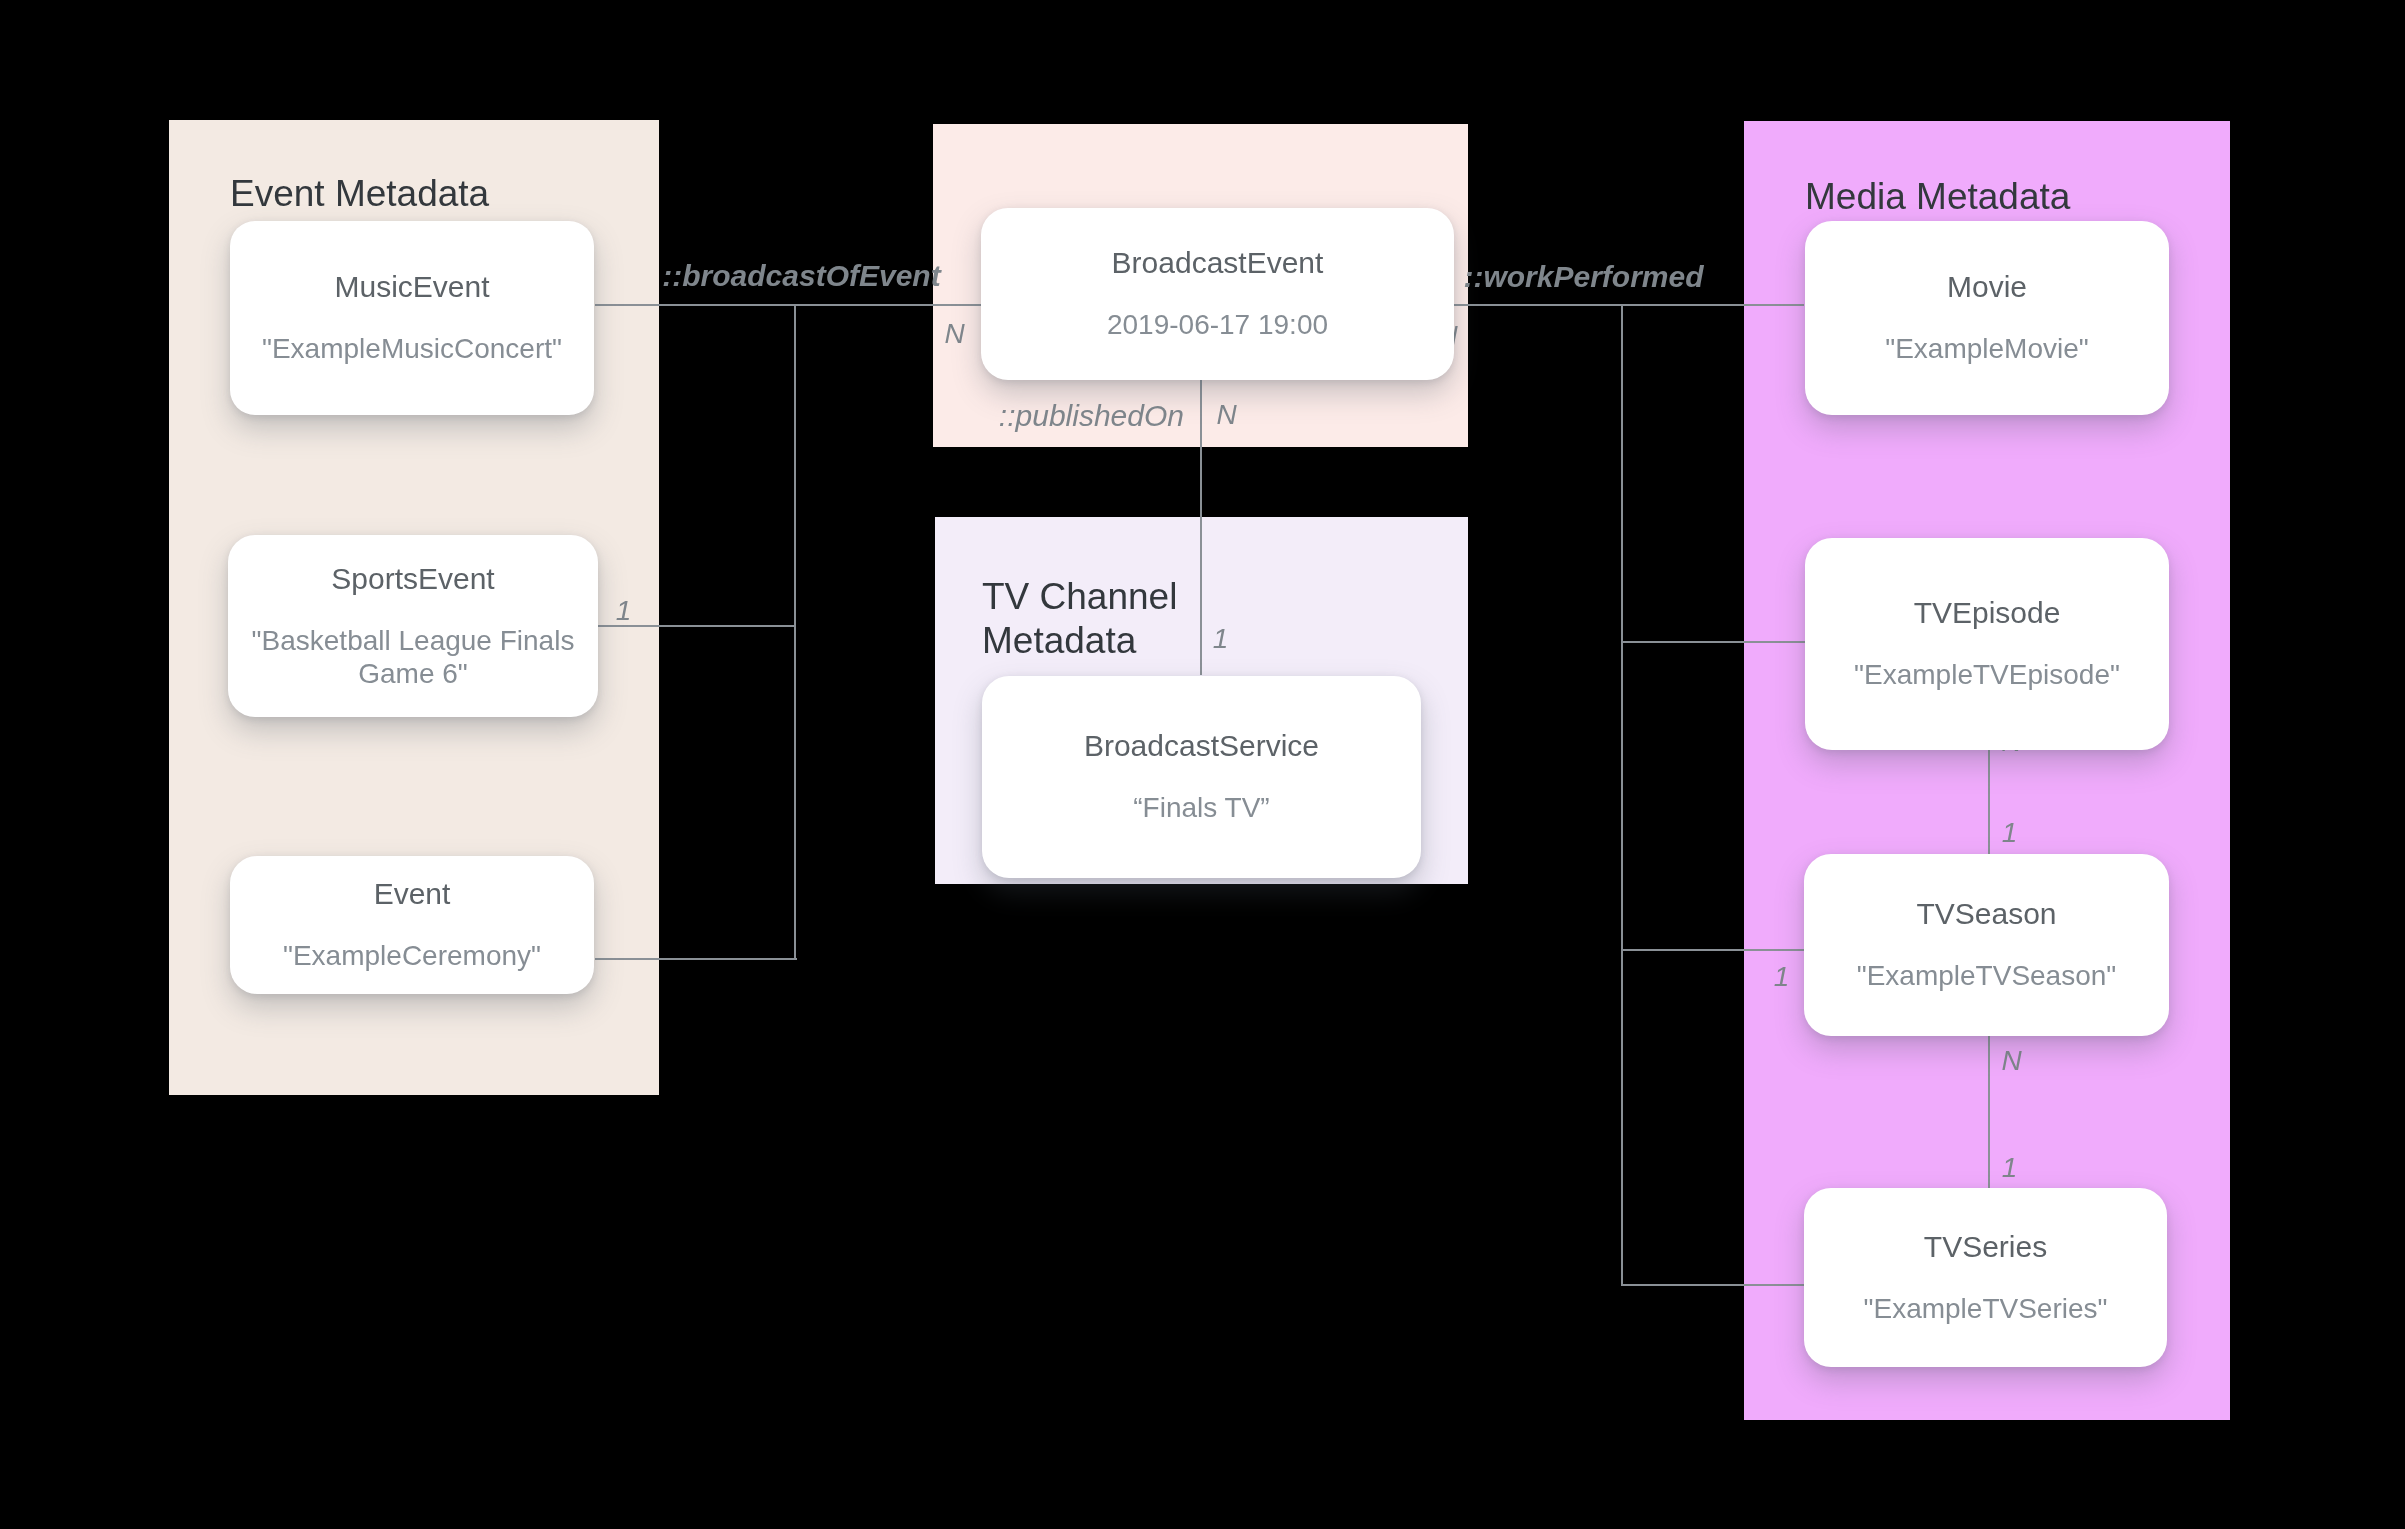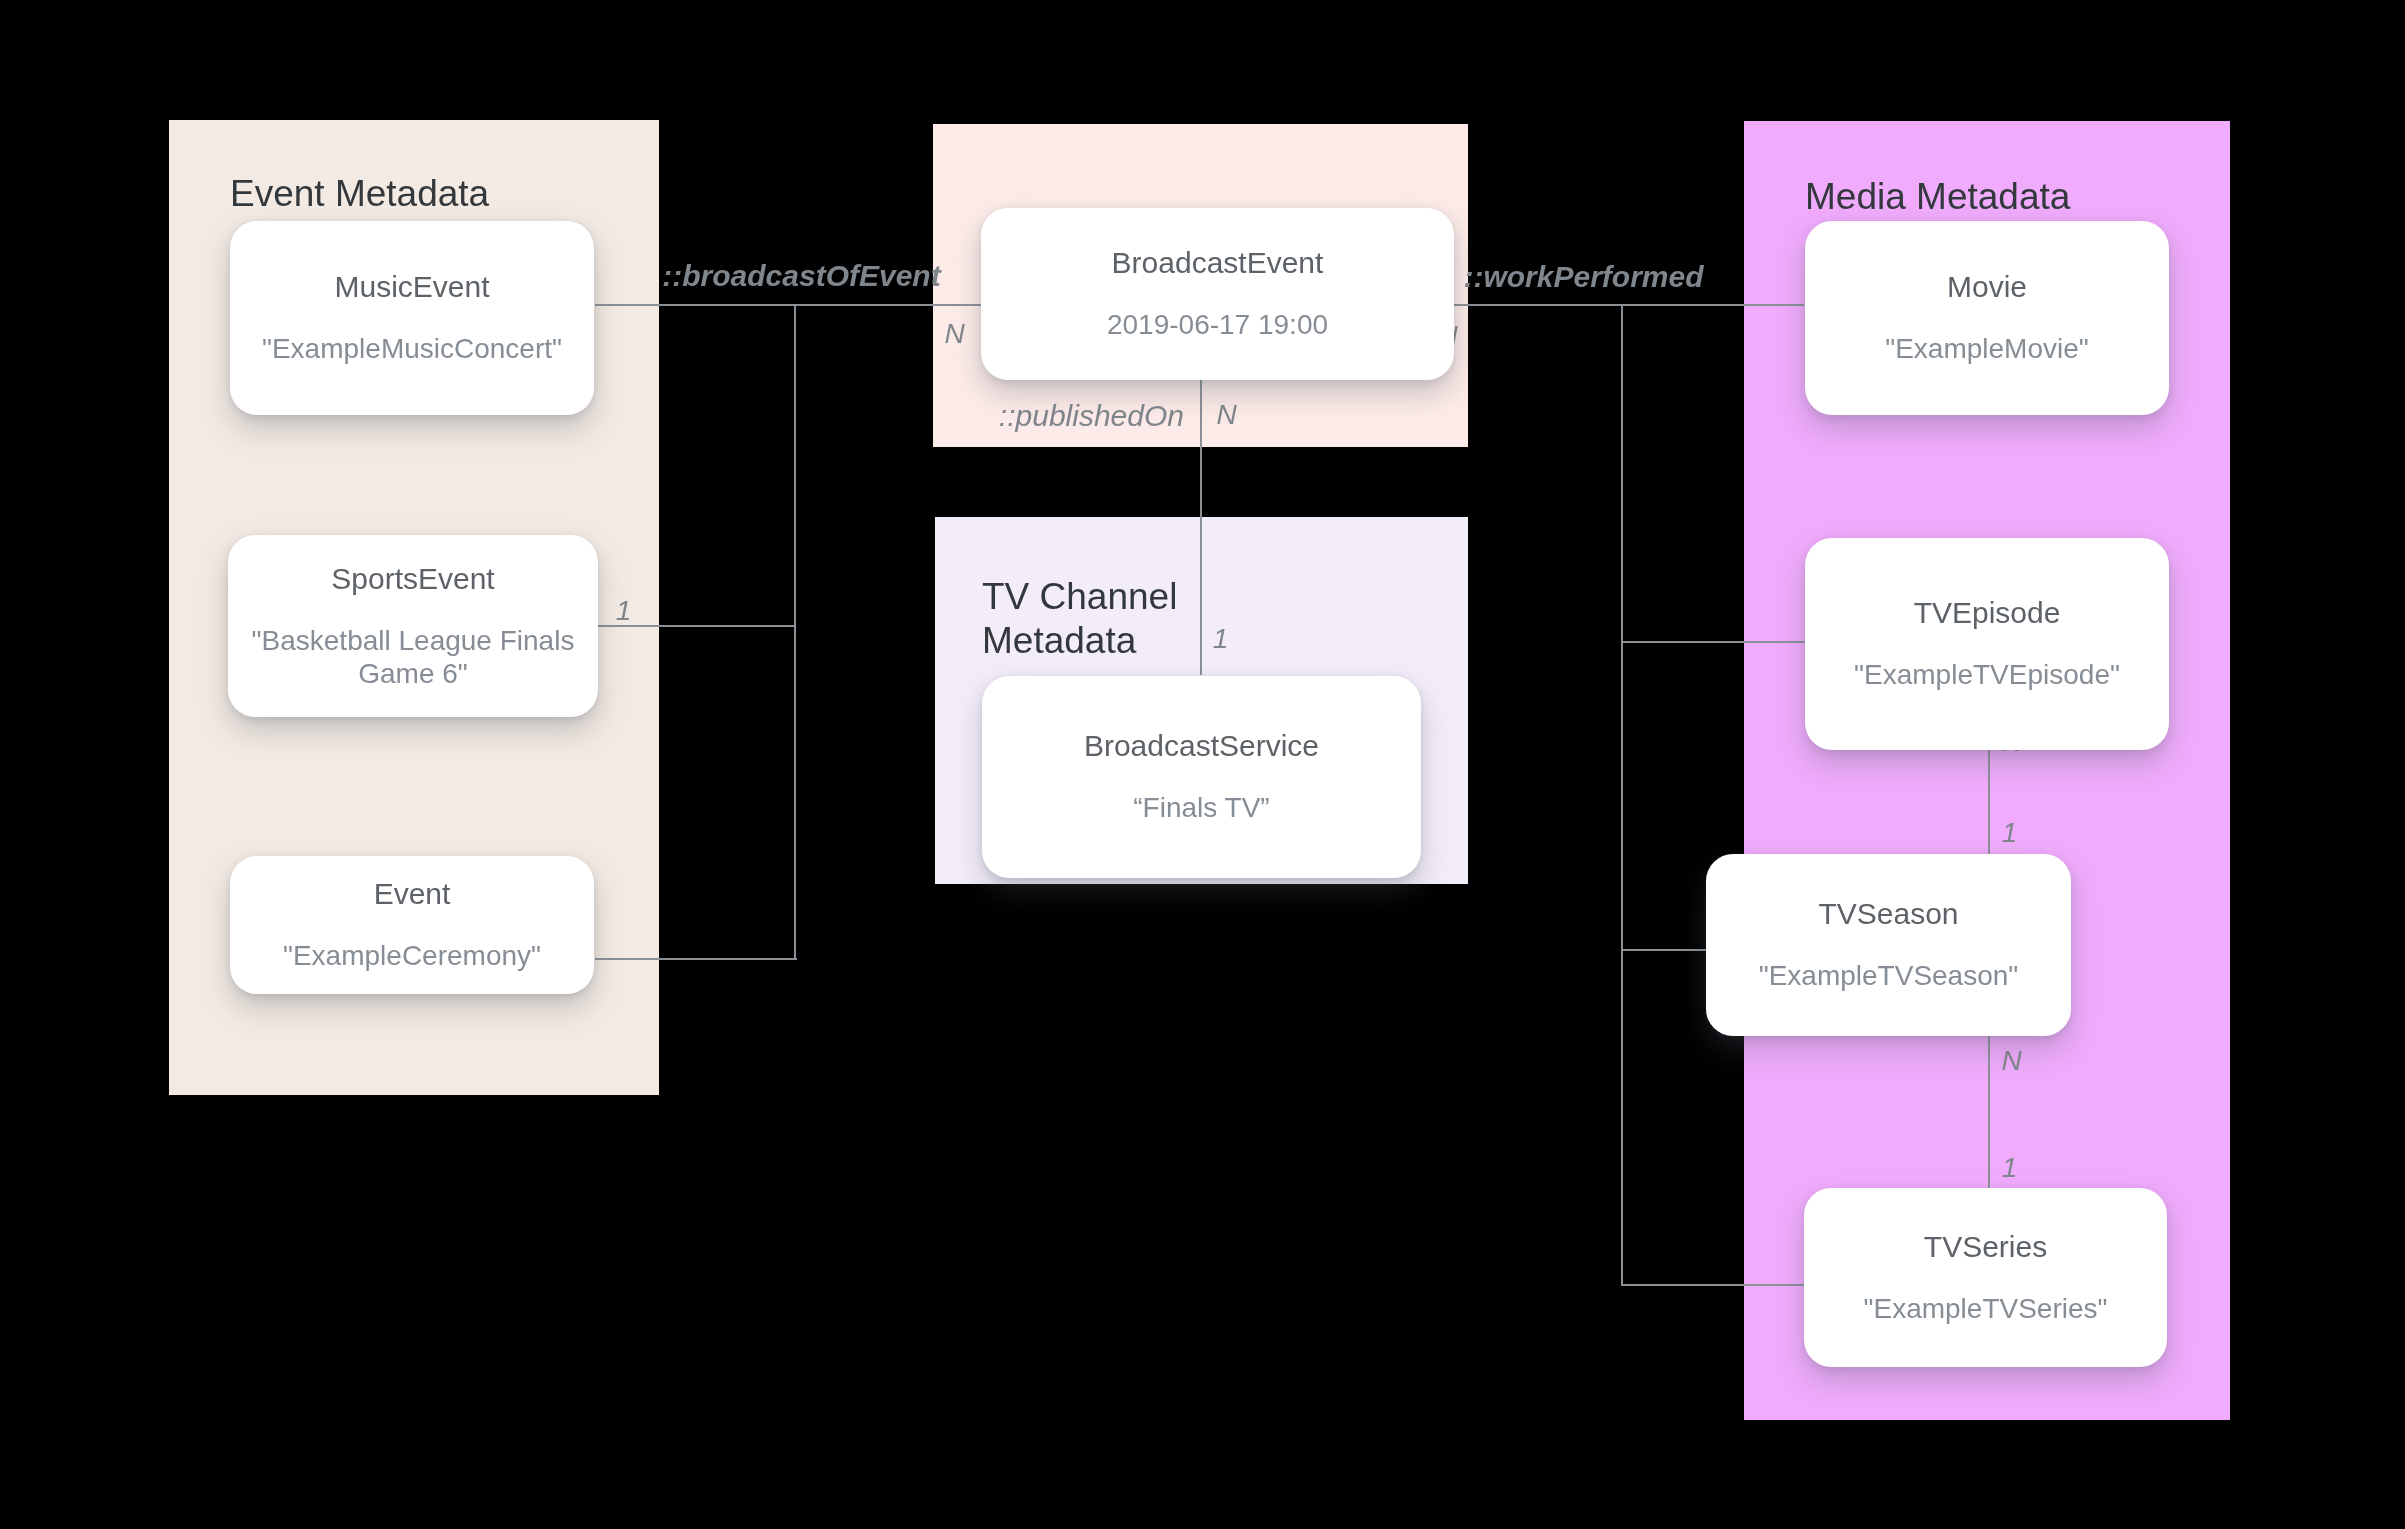--- a/index.html
+++ b/index.html
@@ -37,28 +37,28 @@
     display: flex; flex-direction: column;
     align-items: center; justify-content: center;
     gap: 29px;
     text-align: center;
     padding: 0 17px;
     box-sizing: border-box;
   }
   .card-title    { font-size: 30px; color: #5c6267; }
   .card-subtitle { font-size: 28px; color: #868d94; line-height: 1.15; }
 
-  .card-music    { left: 230px;  top: 221px;  width: 364px; height: 194px; }
+  .card-music    { left: 230px;  top: 221px;  width: 364px; height: 194px; border-radius: 25px; }
   .card-sports   { left: 228px;  top: 535px;  width: 370px; height: 182px; }
   .card-event    { left: 230px;  top: 856px;  width: 364px; height: 138px; }
   .card-bevent   { left: 981px; top: 208px;  width: 473px; height: 172px; }
   .card-bservice { left: 982px; top: 676px;  width: 439px; height: 202px; }
   .card-movie    { left: 1805px; top: 221px;  width: 364px; height: 194px; align-items: center; }
   .card-episode  { left: 1805px; top: 538px;  width: 364px; height: 212px; }
-  .card-season   { left: 1706px; top: 854px;  width: 365px; height: 182px; }
+  .card-season   { left: 1804px; top: 854px;  width: 365px; height: 182px; }
   .card-series   { left: 1804px; top: 1188px; width: 363px; height: 179px; }
 
   
   .hline, .vline { position: absolute; background: #8a9096; }
   .hline { height: 1.9px; }
   .vline { width: 1.9px; }
 
   .h-music   { left: 595px;  top: 304px;  width: 386px; }
   .h-sports  { left: 597px;  top: 625px;  width: 199px; }
   .h-eventln { left: 595px;  top: 958px; width: 202px; }

